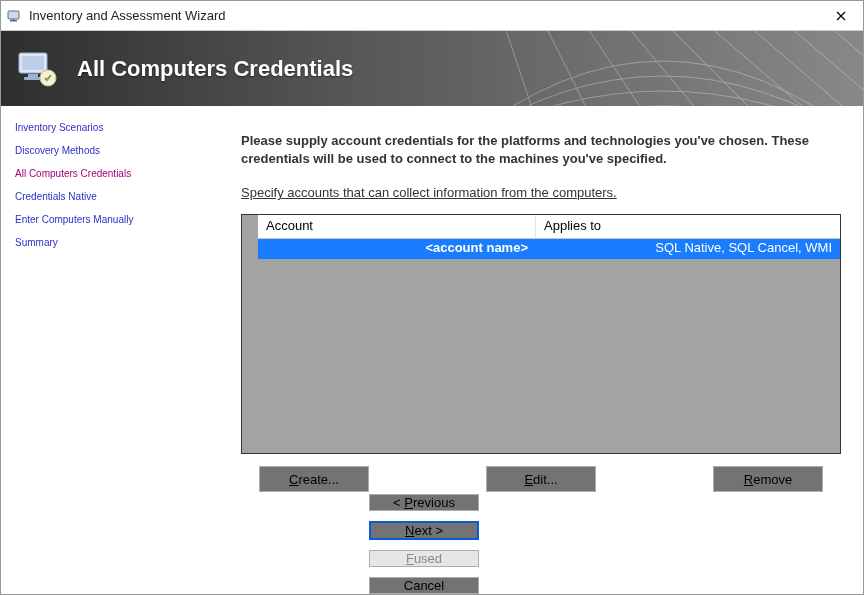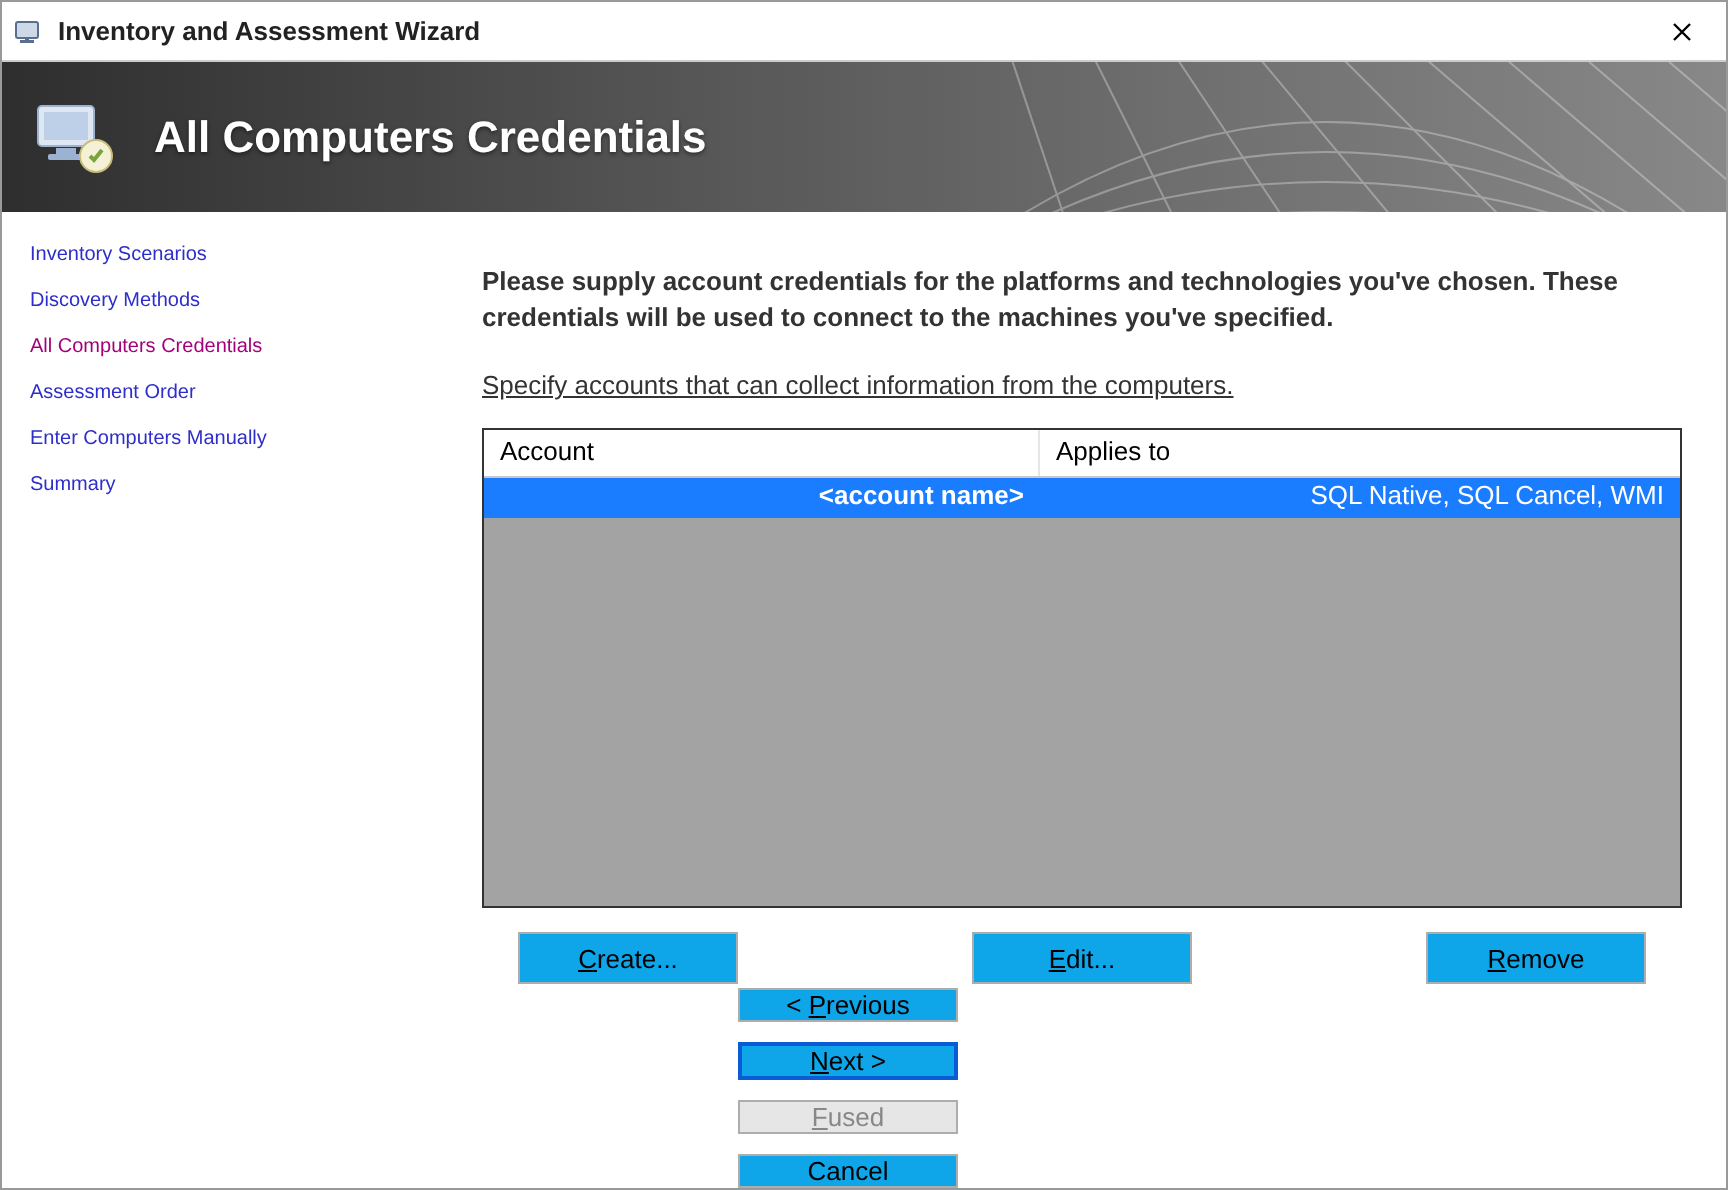--- a/index.html
+++ b/index.html
@@ -16,21 +16,20 @@
     display: flex; flex-direction: column;
     position: relative;
     background: #fff;
   }
   .titlebar {
     height: 30px;
     display: flex; align-items: center;
     padding: 0 0 0 6px;
     border-bottom: 1px solid #ccc;
     background: #fff;
-    font-weight: bold;
   }
   .titlebar .icon {
     width: 16px; height: 16px;
     margin-right: 6px;
     display: inline-flex; align-items: center; justify-content: center;
   }
   .titlebar .title {
     flex: 1;
     font-size: 13px;
     color: #222;
@@ -106,20 +105,21 @@
     color: #333;
     margin-bottom: 14px;
     text-decoration: underline;
   }
   .grid-wrap {
     border: 1px solid #333;
     height: 240px;
     background: #a3a3a3;
     display: flex; flex-direction: column;
     overflow: hidden;
+    padding-left: 16px;
   }
   .grid-header {
     background: #fff;
     display: flex;
     height: 24px;
     border-bottom: 1px solid #c8c8c8;
   }
   .grid-header .gh {
     padding: 3px 8px;
     font-size: 13px;
@@ -144,21 +144,21 @@
 
   .row-buttons {
     display: flex;
     justify-content: space-between;
     margin-top: 12px;
     padding: 0 18px;
   }
   .btn {
     min-width: 110px;
     height: 26px;
-    background: #0ea5e9;
+    background: #737373;
     border: 1px solid #adadad;
     font-size: 13px;
     font-family: inherit;
     cursor: pointer;
     padding: 0 10px;
   }
   .btn u { text-decoration: underline; }
   .btn.primary { border: 2px solid #0a5bd6; }
   .btn:disabled { color: #888; cursor: default; background: #e6e6e6; }
 
@@ -223,21 +223,21 @@
       </svg>
     </span>
     <h1>All Computers Credentials</h1>
   </div>
 
   <div class="body">
     <div class="sidebar">
       <span class="navitem">Inventory Scenarios</span>
       <span class="navitem">Discovery Methods</span>
       <span class="navitem active">All Computers Credentials</span>
-      <span class="navitem">Assessment Order</span>
+      <span class="navitem">Credentials Native</span>
       <span class="navitem">Enter Computers Manually</span>
       <span class="navitem">Summary</span>
     </div>
 
     <div class="main">
       <div class="instruction">Please supply account credentials for the platforms and technologies you've chosen. These credentials will be used to connect to the machines you've specified.</div>
       <div class="subtext">Specify accounts that can collect information from the computers.</div>
 
       <div class="grid-wrap">
         <div class="grid-header">

